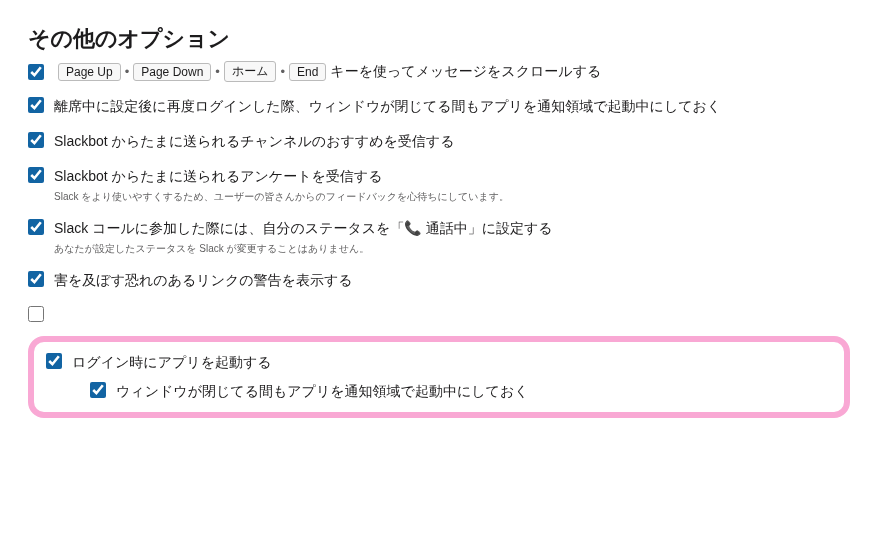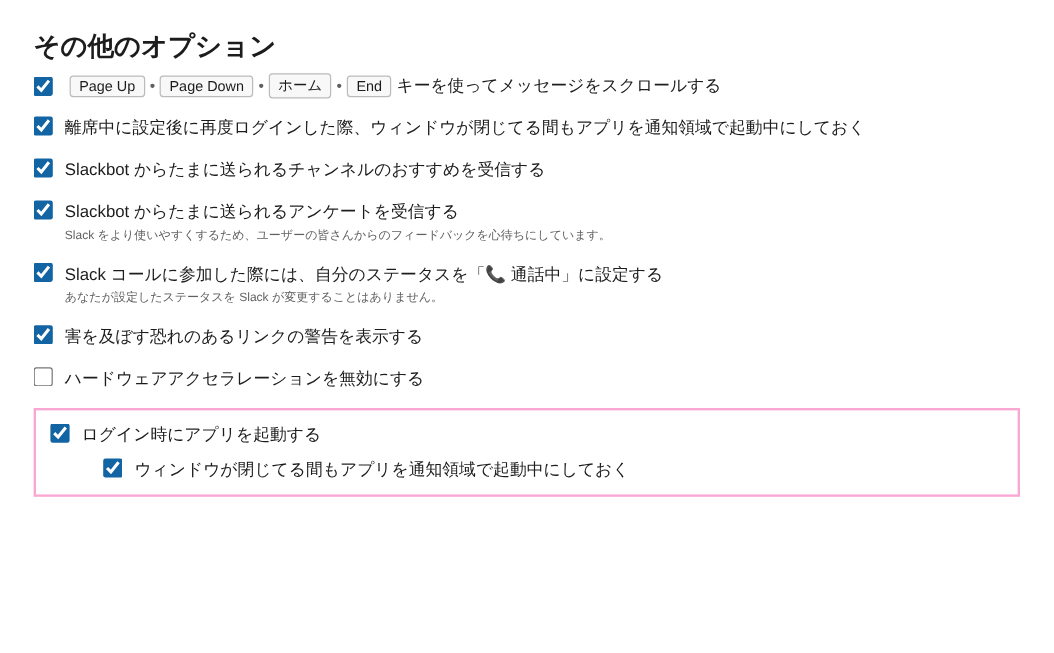--- a/index.html
+++ b/index.html
@@ -99,22 +99,22 @@
       font-size: 13px;
     }
 
     .kbd-text {
       font-size: 14px;
       color: #1d1c1d;
     }
 
     
     .highlight-box {
-      border: 2px solid #f9a8d4;
-      border-radius: 0;
+      border: 6px solid #f9a8d4;
+      border-radius: 16px;
       padding: 10px 12px;
       margin-top: 4px;
     }
 
     .highlight-box .option-row {
       margin-bottom: 8px;
     }
 
     .highlight-box .option-row:last-child {
       margin-bottom: 0;
@@ -186,21 +186,20 @@
     <div>
       <div class="option-label">害を及ぼす恐れのあるリンクの警告を表示する</div>
     </div>
   </label>
 </div>
 
 <div class="option-row">
   <label class="checkbox-wrap">
     <input type="checkbox" id="hw-acceleration" style="">
     <div>
-      <div class="option-label">ハードウェアアクセラレーションを無効にする</div>
     </div>
   </label>
 </div>
 
 <div class="highlight-box">
 
   <div class="option-row">
     <label class="checkbox-wrap">
       <input type="checkbox" id="launch-on-login" checked="" style="">
       <div>

